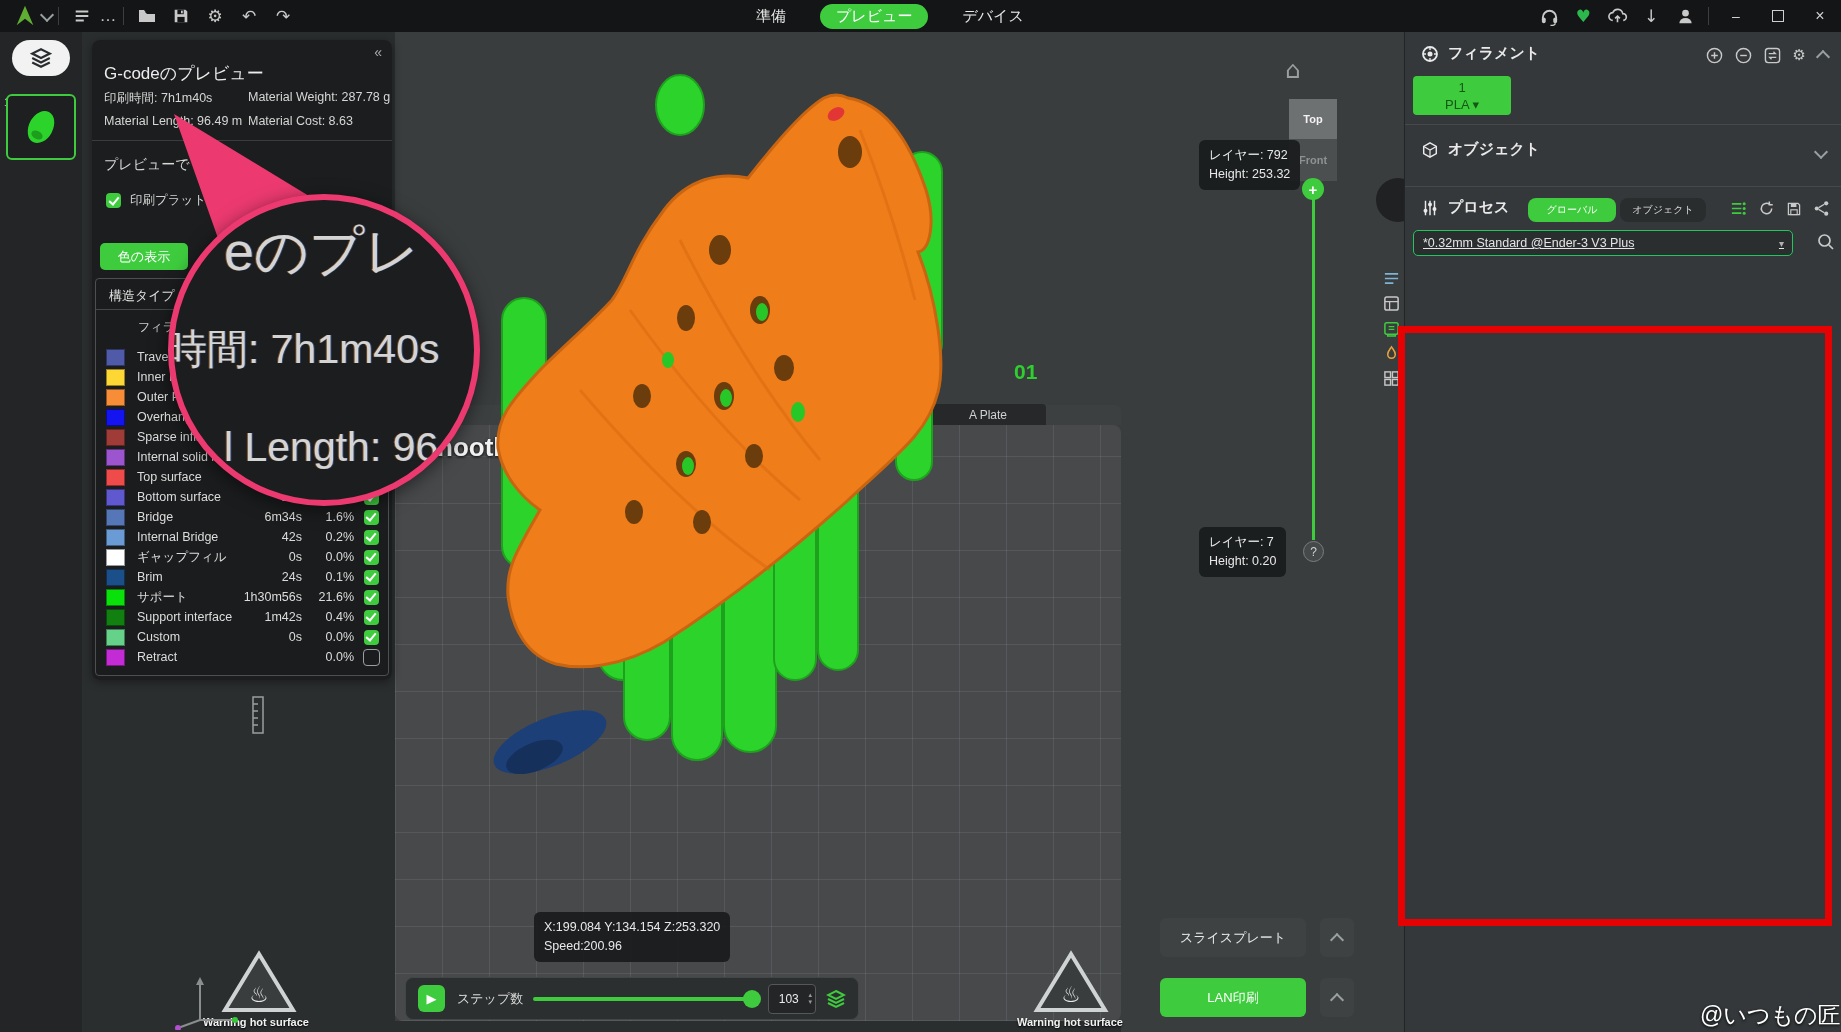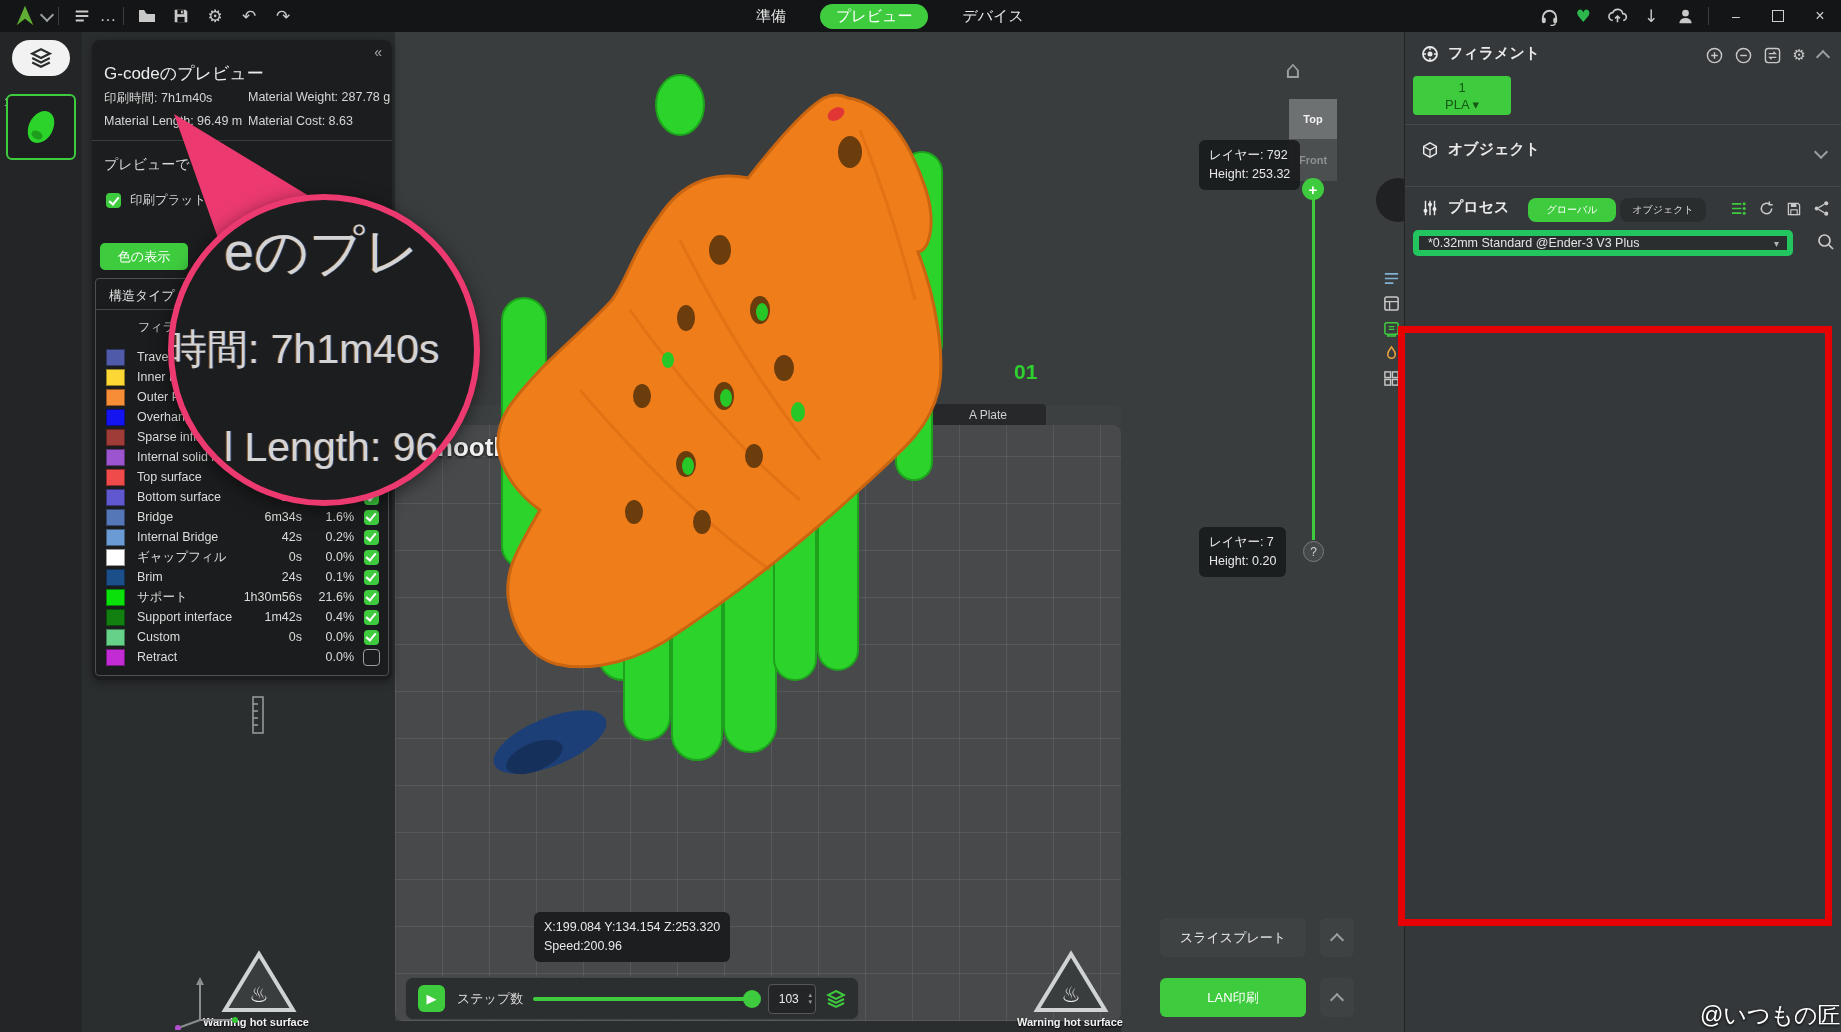--- a/index.html
+++ b/index.html
@@ -589,21 +589,21 @@
         </span>
     <span class="ic">
           <svg width="17" height="17" viewBox="0 0 18 18">
             <circle cx="4" cy="9" r="2.2" fill="#c9c9c9"></circle>
             <circle cx="14" cy="3.5" r="2.2" fill="#c9c9c9"></circle>
             <circle cx="14" cy="14.5" r="2.2" fill="#c9c9c9"></circle>
             <path d="M6 8 12 4.5M6 10l6 3.5" stroke="#c9c9c9" stroke-width="1.4"></path>
           </svg>
         </span>
   </div>
-  <div style="position:absolute;left:8px;top:198px;width:380px;height:26px;background:#2b2e2f;border:6px solid #22c55e;border-radius:5px;display:flex;align-items:center;box-sizing:border-box;">
+  <div style="position:absolute;left:8px;top:198px;width:380px;height:26px;background:#2b2e2f;border:1px solid #22c55e;border-radius:5px;display:flex;align-items:center;box-sizing:border-box;text-decoration:underline;">
     <span style="flex:1;font-size:12.5px;color:#e4e4e4;padding-left:9px;white-space:nowrap;overflow:hidden;">*0.32mm Standard @Ender-3 V3 Plus</span>
     <span class="glyph" style="color:#b0b0b0;font-size:10px;padding-right:8px;">▾</span>
   </div>
   <span class="ic" style="position:absolute;right:6px;top:200px;">
     <svg width="20" height="20" viewBox="0 0 20 20">
           <circle cx="8.5" cy="8.5" r="5.5" fill="none" stroke="#c9c9c9" stroke-width="1.7"></circle>
           <path d="M12.8 12.8 17 17" stroke="#c9c9c9" stroke-width="1.7"></path>
         </svg>
   </span>
 </div>

